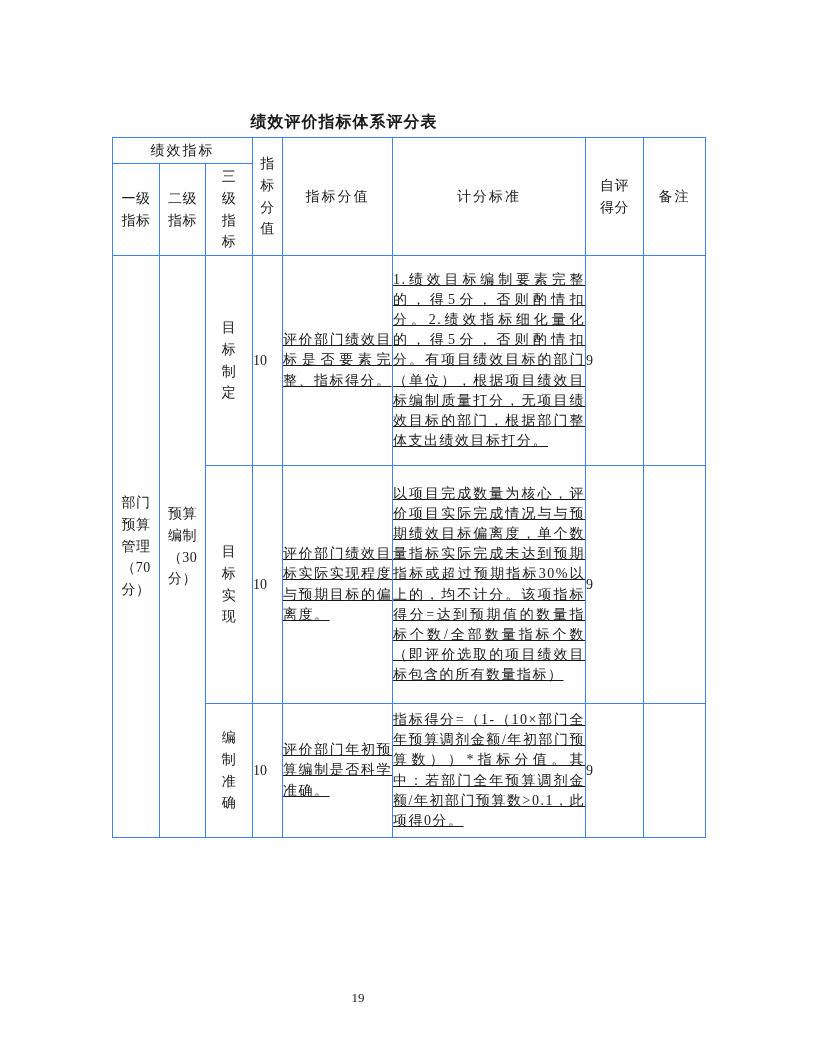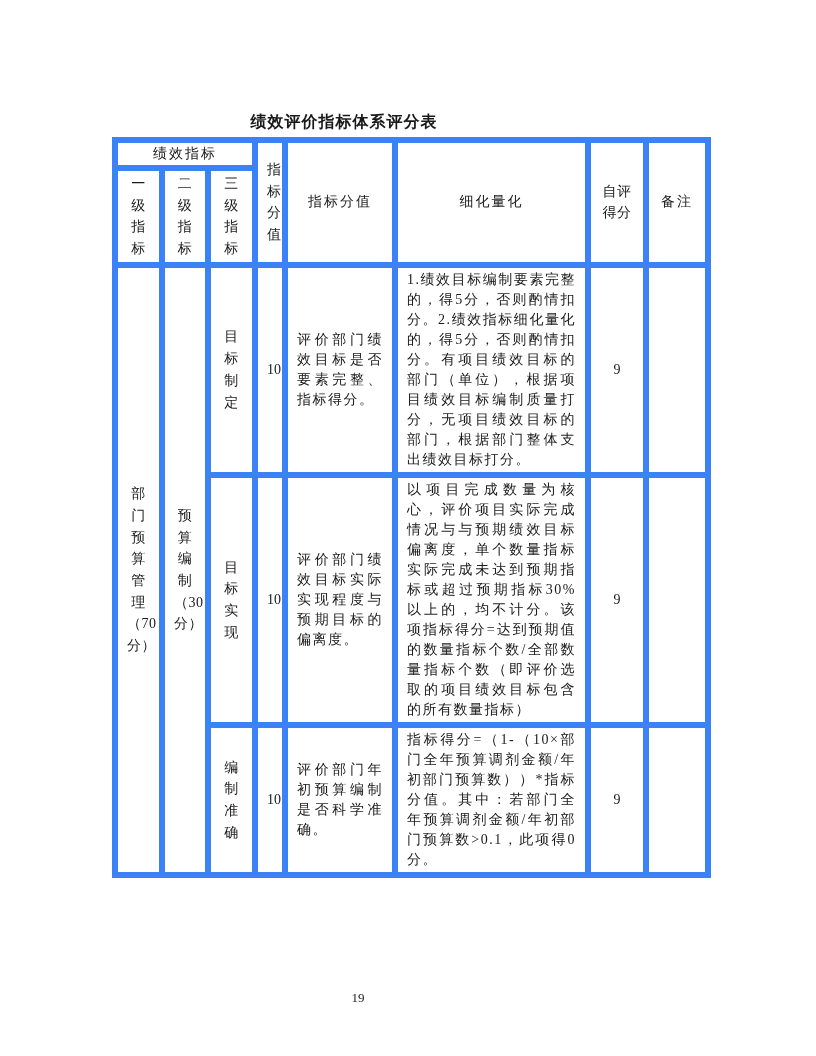--- a/index.html
+++ b/index.html
@@ -27,24 +27,24 @@
   }
   table.score-table {
     position: absolute;
     top: 137px;
     left: 112px;
     border-collapse: collapse;
     table-layout: fixed;
     width: 593px;
   }
   table.score-table td {
-    border: 6px solid #3b82f6;
+    border: 1px solid #3b82f6;
     vertical-align: middle;
     font-size: 14px;
-    padding: 2px 9px;
+    padding: 2px 0;
     overflow: hidden;
   }
   td.t-center {
     text-align: center;
   }
   td.t-pre {
     white-space: pre-line;
     text-align: center;
     line-height: 1.55;
     letter-spacing: 0.5px;
@@ -53,23 +53,24 @@
     text-align: center;
     letter-spacing: 2px;
   }
   td.t-body {
     text-align: justify;
     text-justify: inter-character;
     letter-spacing: 1.5px;
     line-height: 1.43;
     padding: 4px 6px;
     vertical-align: middle;
+    text-decoration: underline;
   }
   td.t-num {
-    text-align: center;
+    text-align: left;
     font-size: 13px;
   }
   .page-number {
     position: absolute;
     top: 990px;
     left: 0;
     width: 716px;
     text-align: center;
     font-size: 13px;
   }
@@ -91,21 +92,21 @@
     <col style="width:62px">
   </colgroup>
   <tbody>
     <tr style="height:26px">
       <td colspan="3" class="t-head">绩效指标</td>
       <td rowspan="2" class="t-pre">指
 标
 分
 值</td>
       <td rowspan="2" class="t-head">指标分值</td>
-      <td rowspan="2" class="t-head">细化量化</td>
+      <td rowspan="2" class="t-head">计分标准</td>
       <td rowspan="2" class="t-pre">自评
 得分</td>
       <td rowspan="2" class="t-head">备注</td>
     </tr>
     <tr style="height:92px">
       <td class="t-pre">一级
 指标</td>
       <td class="t-pre">二级
 指标</td>
       <td class="t-pre">三

